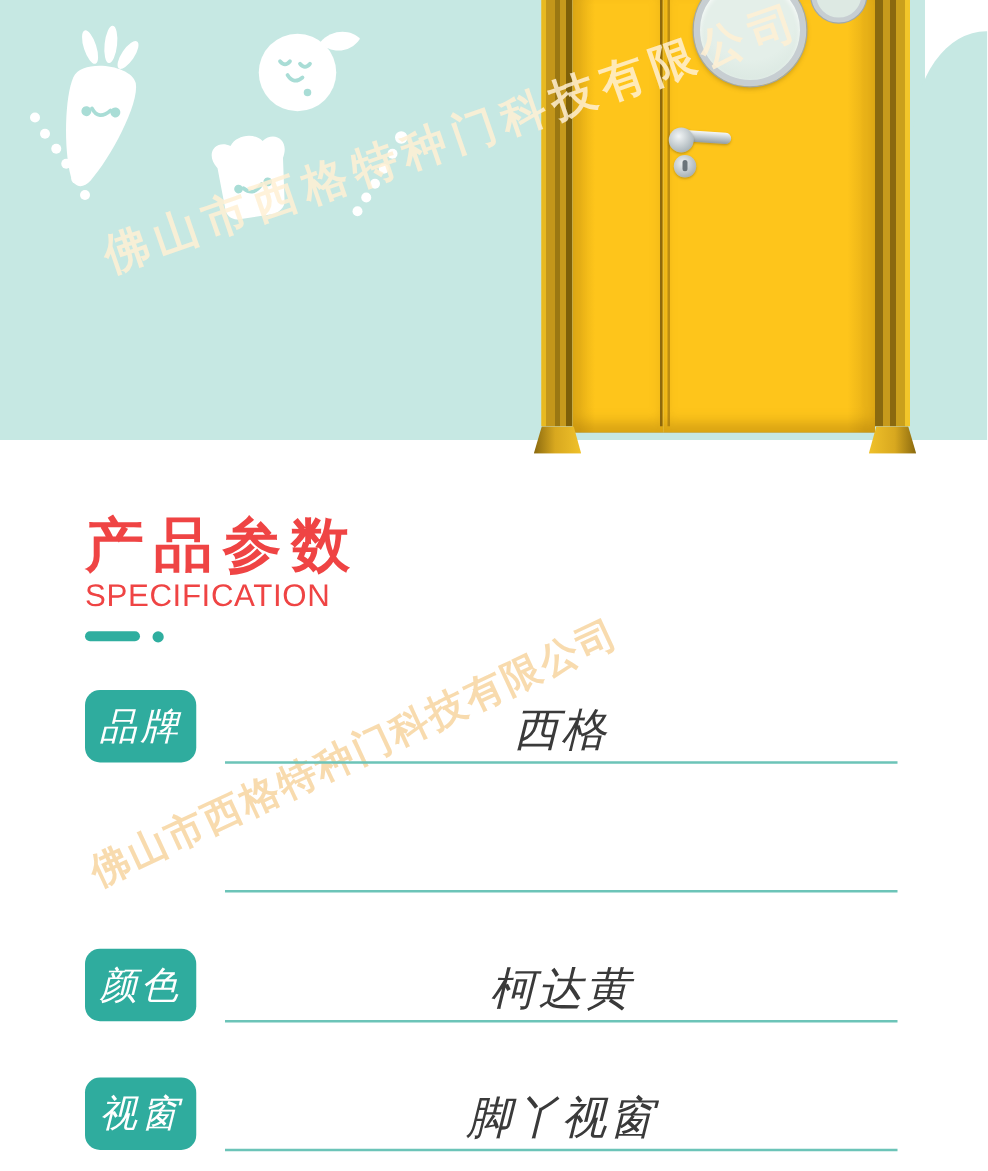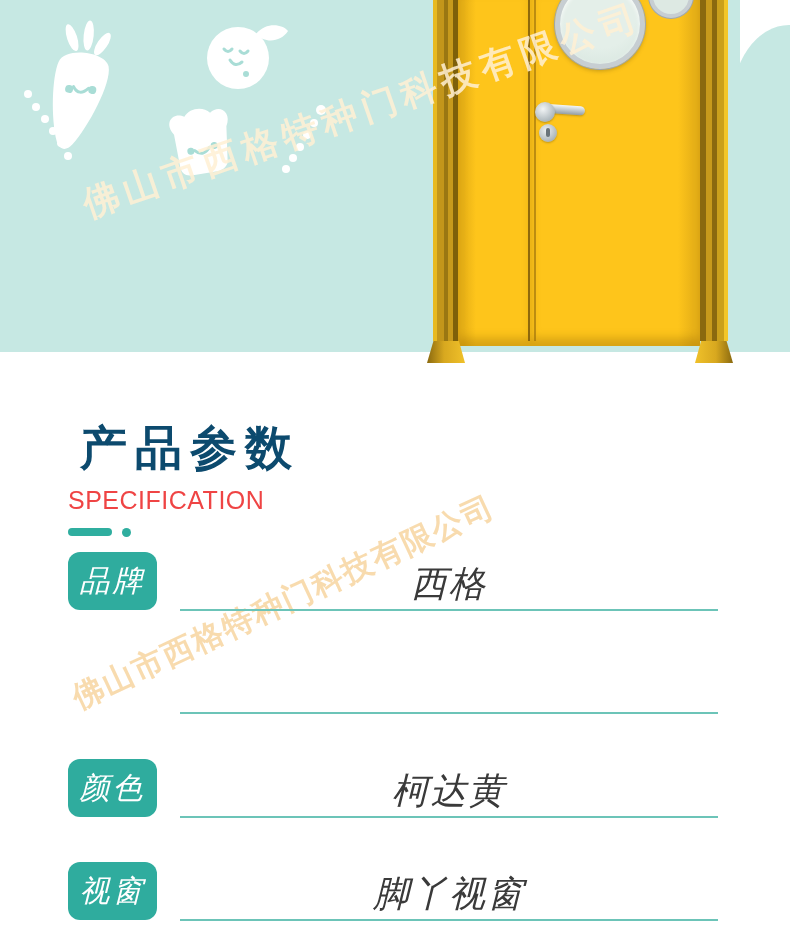--- a/index.html
+++ b/index.html
@@ -53,21 +53,21 @@
     background:linear-gradient(270deg,#8a690f,#d8a81f 45%,#f0c12a);}
   
   .wm{position:absolute;white-space:nowrap;pointer-events:none;font-weight:bold;
     transform-origin:left center;line-height:1;}
   .wm1{left:84px;top:188px;font-size:36px;letter-spacing:6px;transform:rotate(-19deg);
     color:rgba(255,240,212,.85);z-index:6;}
   .wm2{left:74px;top:684px;font-size:31px;letter-spacing:2px;transform:rotate(-25deg);
     color:rgba(247,213,160,.85);z-index:1;}
   
   .title-block{position:absolute;left:68px;top:410px;z-index:2;}
-  .title{margin:12px;font-size:47px;font-weight:bold;letter-spacing:8px;color:#0c4a6e;line-height:1.1;}
+  .title{margin:0;font-size:47px;font-weight:bold;letter-spacing:8px;color:#ef4444;line-height:1.1;}
   .subtitle{margin-top:1px;font-size:25px;letter-spacing:.5px;color:#ef4444;}
   .dashdot{margin-top:13px;height:9px;display:flex;align-items:center;}
   .dash{display:inline-block;width:44px;height:8px;border-radius:4px;background:#2fae9f;}
   .dot{display:inline-block;width:9px;height:9px;border-radius:50%;background:#2fae9f;margin-left:10px;}
   
   .spec-table{position:absolute;left:0;top:0;width:743px;height:937px;z-index:2;font-style:italic;}
   .spec-row{position:absolute;left:68px;width:650px;height:60px;}
   .spec-row.r0{top:552px;}
   .spec-row.r1{top:655px;}
   .spec-row.r2{top:759px;}

